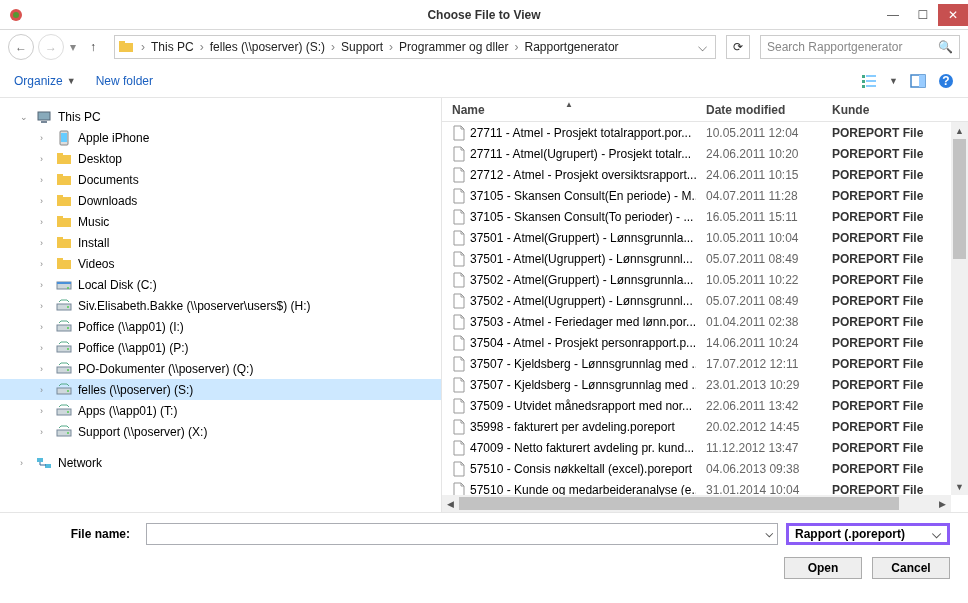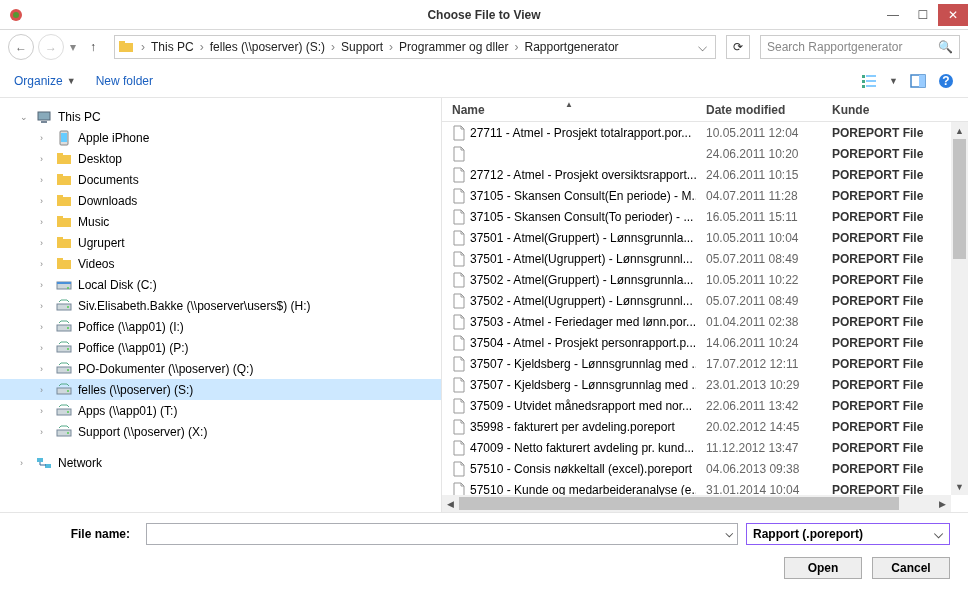--- a/index.html
+++ b/index.html
@@ -60,21 +60,21 @@
 .vscroll .thumb { position:absolute; left:2px; right:2px; background:#c2c2c2; }
 .vscroll .arr { position:absolute; left:0; right:0; height:17px; display:flex;align-items:center;justify-content:center;color:#555;font-size:9px;}
 .hscroll { position:absolute; left:0; right:17px; bottom:0; height:17px; background:#f0f0f0; }
 .hscroll .thumb { position:absolute; top:2px; bottom:2px; background:#c2c2c2; }
 .hscroll .arr { position:absolute; top:0; bottom:0; width:17px; display:flex;align-items:center;justify-content:center;color:#555;font-size:9px;}
 
 .bottom { border-top: 1px solid #e5e5e5; padding: 10px 18px 14px; font-weight: bold; }
 .fnrow { display:flex; align-items:center; gap:8px; }
 .fnlabel { width: 120px; text-align: right; padding-right: 8px; }
 .fninput { flex:1; height:22px; border:1px solid #abadb3; padding:0 4px; display:flex; align-items:center; justify-content:flex-end; color:#555; }
-.filtdrop { width:204px; height:22px; border:1px solid #8b5cf6; display:flex; align-items:center; padding:0 6px; }
+.filtdrop { width:164px; height:22px; border:3px solid #8b5cf6; display:flex; align-items:center; padding:0 6px; }
 .filtdrop .dd { margin-left:auto; color:#555; }
 .btnrow { display:flex; justify-content:flex-end; gap:10px; margin-top:12px; }
 .dlgbtn { width:78px; height:22px; border:1px solid #acacac; background:#eee; display:flex;align-items:center;justify-content:center; }
 
 
 .folder-fill { fill:#f3c64b; }
 </style>
 </head>
 <body>
 
@@ -197,21 +197,21 @@
             <rect x="1" y="2" width="6" height="3" class="folder-fill"></rect>
           </svg>
           <span>Music</span>
         </div>
         <div class="trow child">
           <span class="exp">›</span>
           <svg class="ticon" viewBox="0 0 16 16">
             <rect x="1" y="4" width="14" height="9" class="folder-fill"></rect>
             <rect x="1" y="2" width="6" height="3" class="folder-fill"></rect>
           </svg>
-          <span>Ugrupert</span>
+          <span>Install</span>
         </div>
         <div class="trow child">
           <span class="exp">›</span>
           <svg class="ticon" viewBox="0 0 16 16">
             <rect x="1" y="4" width="14" height="9" class="folder-fill"></rect>
             <rect x="1" y="2" width="6" height="3" class="folder-fill"></rect>
           </svg>
           <span>Videos</span>
         </div>
         <div class="trow child">
@@ -315,20 +315,21 @@
           </div>
           <div class="fc date">10.05.2011 12:04</div>
           <div class="fc type">POREPORT File</div>
         </div>
         <div class="frow">
           <div class="fc name">
             <svg class="fileicon" viewBox="0 0 14 16">
               <path d="M2 1h7l3 3v11H2z" fill="#fff" stroke="#999"></path>
               <path d="M9 1v3h3" fill="none" stroke="#999"></path>
             </svg>
+            <span>27711 - Atmel(Ugrupert) - Prosjekt totalr...</span>
           </div>
           <div class="fc date">24.06.2011 10:20</div>
           <div class="fc type">POREPORT File</div>
         </div>
         <div class="frow">
           <div class="fc name">
             <svg class="fileicon" viewBox="0 0 14 16">
               <path d="M2 1h7l3 3v11H2z" fill="#fff" stroke="#999"></path>
               <path d="M9 1v3h3" fill="none" stroke="#999"></path>
             </svg>

